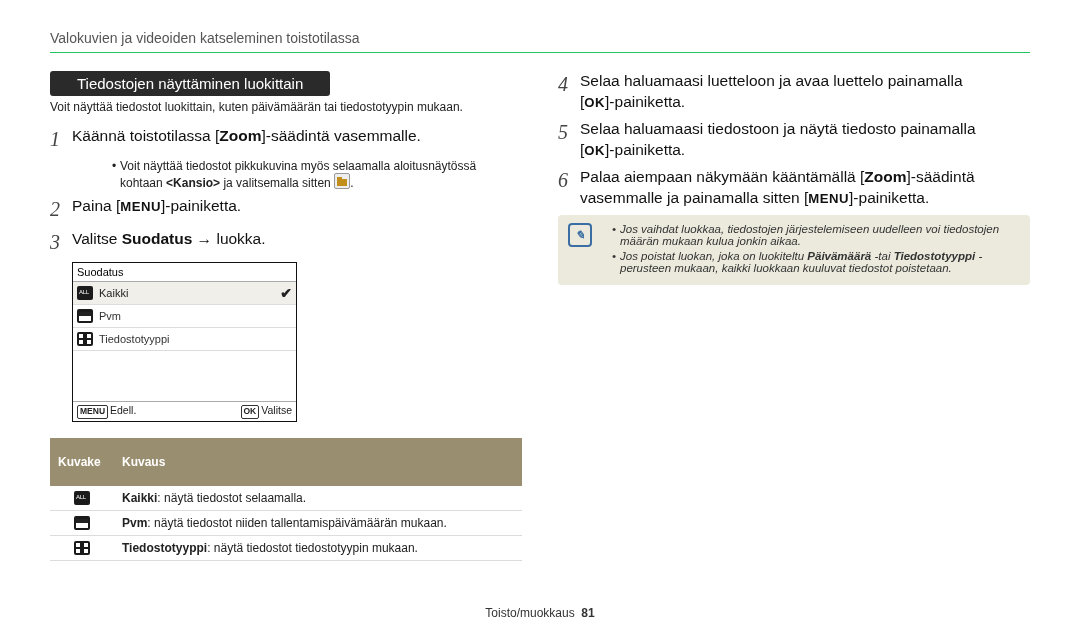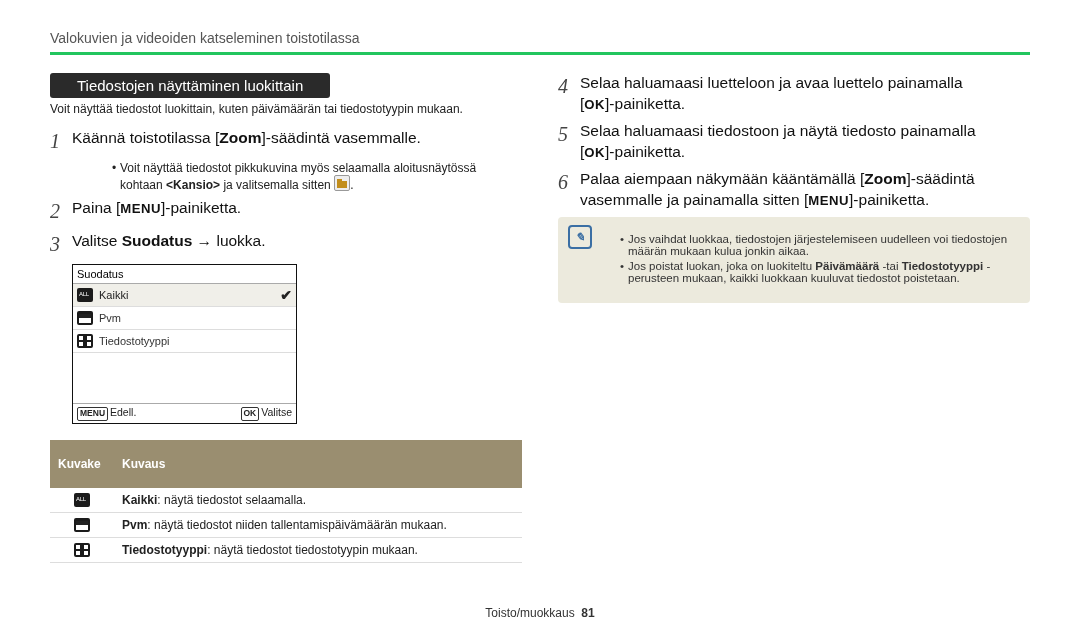--- a/index.html
+++ b/index.html
@@ -17,21 +17,21 @@
     background: #fff;
     box-sizing: border-box;
     padding: 30px 50px 15px 50px;
     position: relative;
     font-size: 13px;
     color: #222;
   }
   .header-line {
     color: #555;
     font-size: 14px;
-    border-bottom: 3px solid #22c55e;
+    border-bottom: 1px solid #22c55e;
     padding-bottom: 6px;
     margin-bottom: 18px;
   }
   .columns {
     display: flex;
     gap: 36px;
   }
   .col {
     flex: 1;
     min-width: 0;
@@ -235,22 +235,23 @@
     height: 20px;
     border: 2px solid #3b6fa4;
     border-radius: 4px;
     color: #3b6fa4;
     display:flex;align-items:center;justify-content:center;
     flex:none;
     font-style: italic;
     font-weight: bold;
   }
   .note-box ul{
-    margin:8px;
+    margin:0;
     padding-left:10px;
+    font-style:italic;
   }
   .note-box ul li{
     list-style:none; position:relative; padding-left:8px; margin-bottom:3px;
   }
   .note-box ul li:before{
     content:"•"; position:absolute; left:0;
   }
   .footer {
     position: absolute;
     bottom: 10px;

